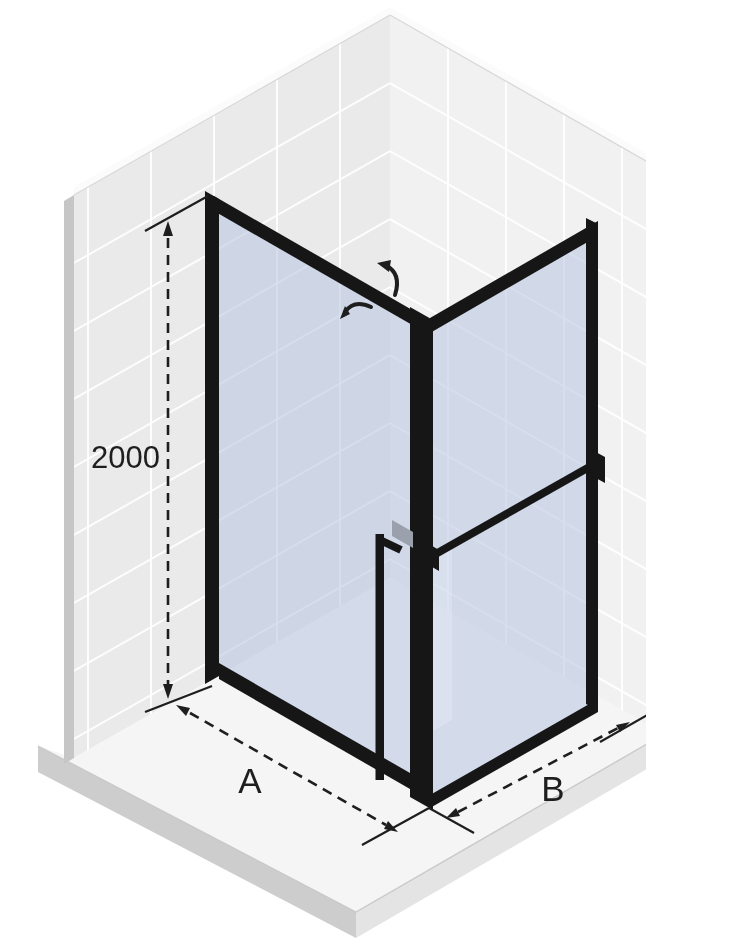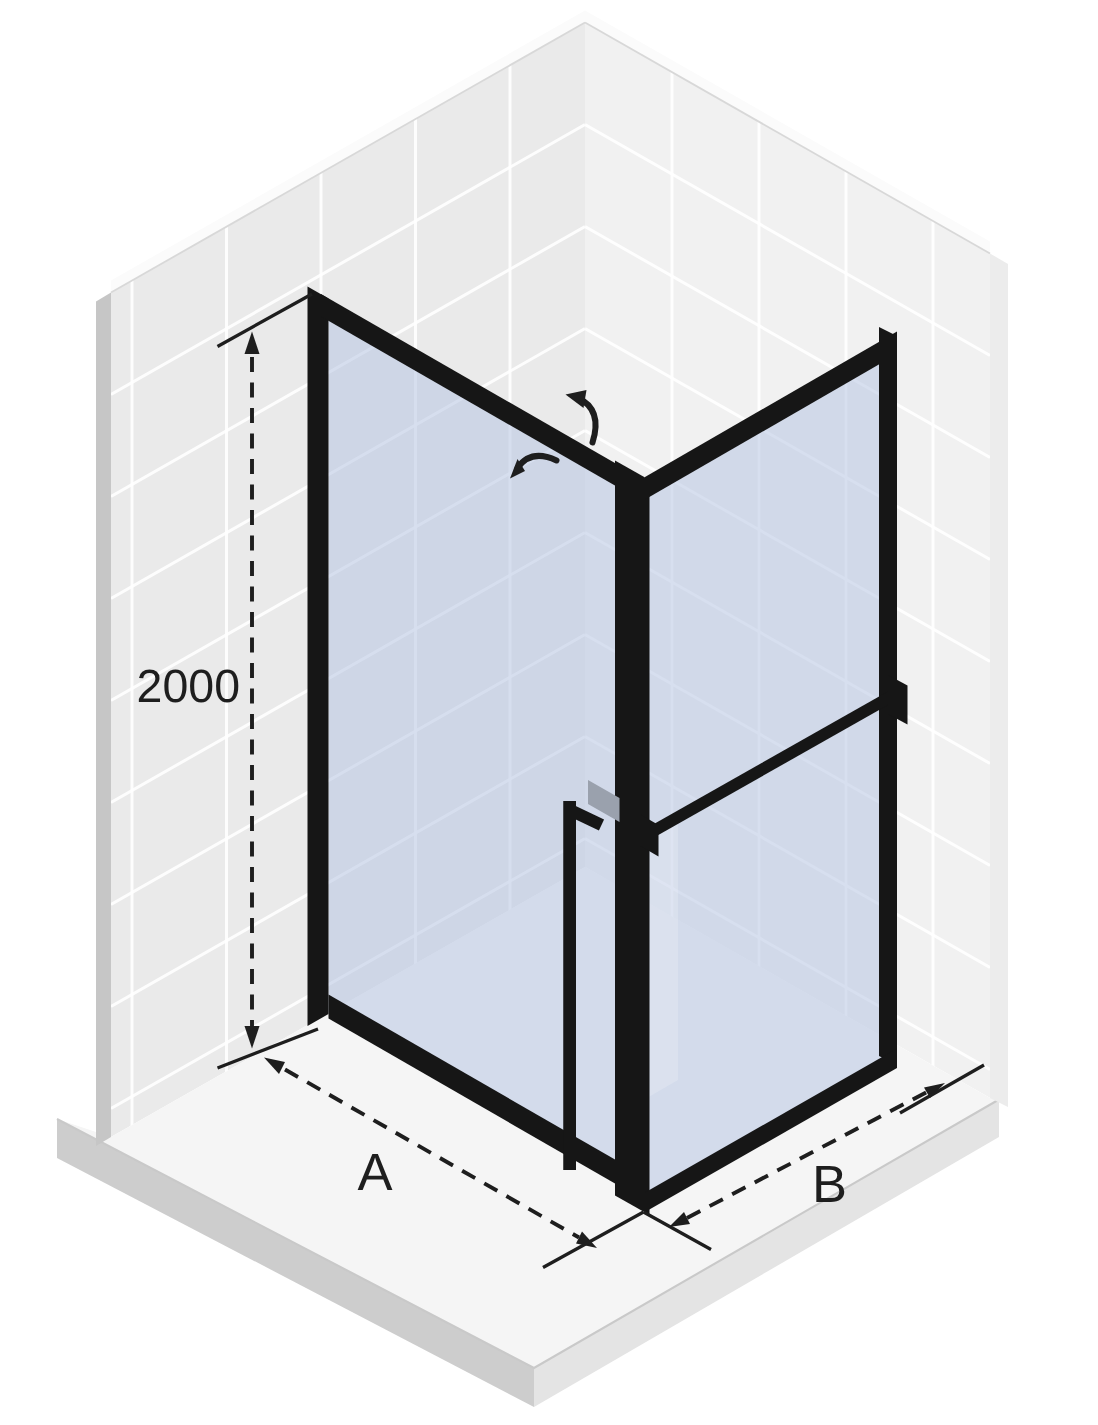--- a/index.html
+++ b/index.html
@@ -1,18 +1,18 @@
 <!DOCTYPE html>
 <html style="--frame: #161616; --glass: #b7c4e2; --wall-left: #eaeaea; --wall-right: #f1f1f1; --wall-edge-left: #c6c6c6; --wall-edge-right: #ececec; --wall-top: #fbfbfb; --grout: #ffffff; --floor-top: #f5f5f5; --floor-side-left: #cdcdcd; --floor-side-right: #e4e4e4; --handle-block: #9aa1ad; --dim: #1e1e1e;"><head>
 <meta charset="utf-8">
 <style>
   html, body { margin: 0; padding: 0; background: #ffffff; }
   .stage {
     position: relative;
-    width: 732px;
+    width: 646px;
     height: 950px;
     background: #ffffff;
     overflow: hidden;
     font-family: "Liberation Sans", sans-serif;
   }
   svg { display: block; }
 
   .wallL      { fill: var(--wall-left); }
   .wallR      { fill: var(--wall-right); }
   .wall-edgeL { fill: var(--wall-edge-left); }

